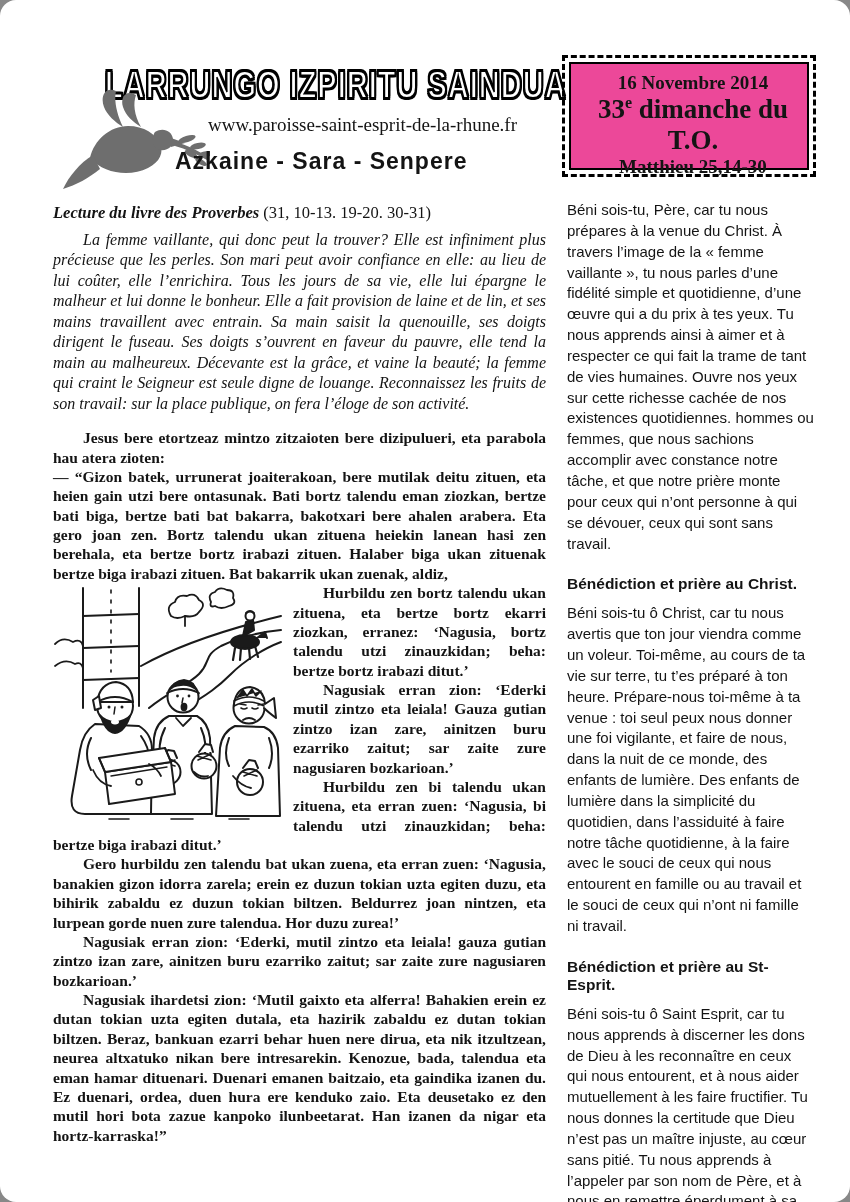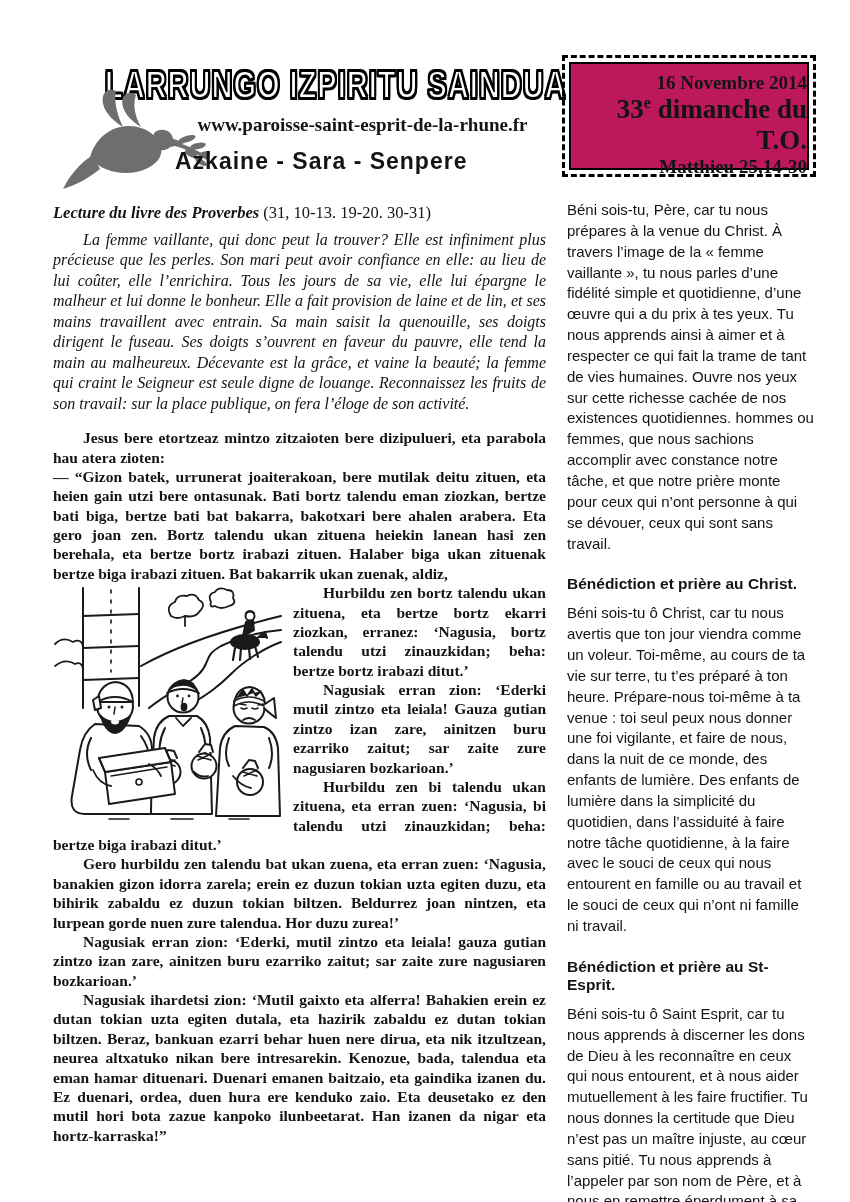--- a/index.html
+++ b/index.html
@@ -1,48 +1,49 @@
 <!DOCTYPE html>
 <html><head>
 <meta charset="utf-8">
 <style>
   * { margin:0; padding:0; box-sizing:border-box; }
   html,body { background:#888; }
   .page {
     position:relative; width:850px; height:1202px; background:#ffffff;
     margin:0 auto; overflow:hidden; color:#141414;
     font-family:"Liberation Serif", serif;
+    border-radius:16px;
   }
   
   .masthead { position:absolute; left:50px; top:50px; width:500px; height:140px; }
   .masthead-title {
     position:absolute; left:55px; top:14px; width:440px; text-align:center;
     font-family:"Liberation Sans", sans-serif; font-weight:bold;
     font-size:29px; letter-spacing:1px; white-space:nowrap;
     color:#ffffff; -webkit-text-stroke:1.4px #000;
     text-shadow:-1.4px -1.4px 0 #000, 1.4px -1.4px 0 #000, -1.4px 1.4px 0 #000,
                 1.4px 1.4px 0 #000, -1.4px 0 0 #000, 1.4px 0 0 #000,
                 0 -1.4px 0 #000, 0 1.4px 0 #000;
     transform:scaleY(1.32); transform-origin:top center;
   }
   .dove-wrap { position:absolute; left:10px; top:38px; width:150px; height:102px; }
   .site-url {
     position:absolute; left:125px; top:64px; width:375px; text-align:center;
-    font-weight:bold; font-size:19px;
+    font-weight:normal; font-size:19px;
   }
   .parish-names {
     position:absolute; left:125px; top:98px; width:385px; 
     font-family:"Liberation Sans", sans-serif; font-weight:bold; font-size:23px;
     letter-spacing:1px;
   }
   
   .date-box {
     position:absolute; left:569px; top:62px; width:240px; height:108px;
     border:2px solid #000; outline:3px dashed #000; outline-offset:4px;
-    text-align:right; padding-top:8px; background:#be185d;padding-left:8px;
+    text-align:center; padding-top:8px; background:#ec4899;padding-left:8px;
   }
   .date-box .date-line { font-weight:bold; font-size:19px; }
   .date-box .sunday-line { font-weight:bold; font-size:27px; line-height:1.15; }
   .date-box .sunday-line sup { font-size:16px; }
   .date-box .ref-line { font-weight:bold; font-size:19px; }
   
   .left-col  { position:absolute; left:53px;  top:203px; width:493px; }
   .right-col { position:absolute; left:567px; top:200px; width:247px;
                font-family:"Liberation Sans", sans-serif; }
   .reading-heading { font-size:16.5px; margin-bottom:7px; }

